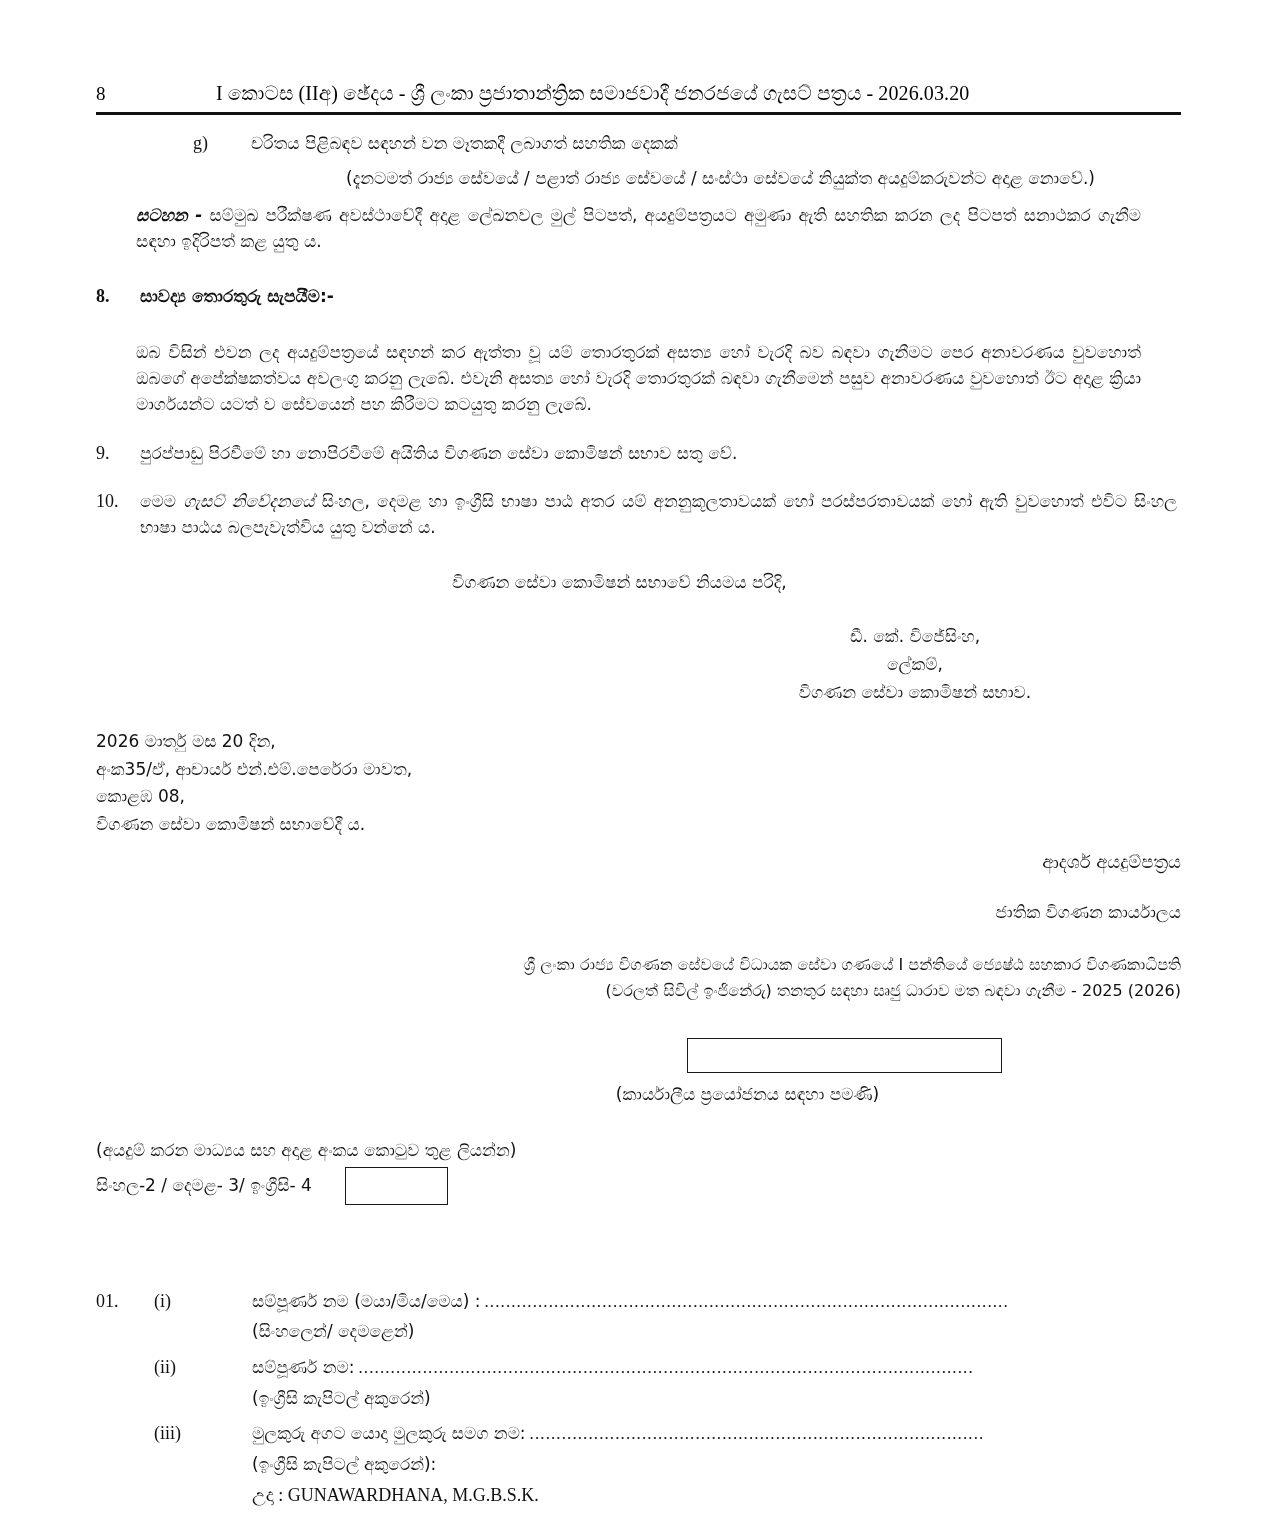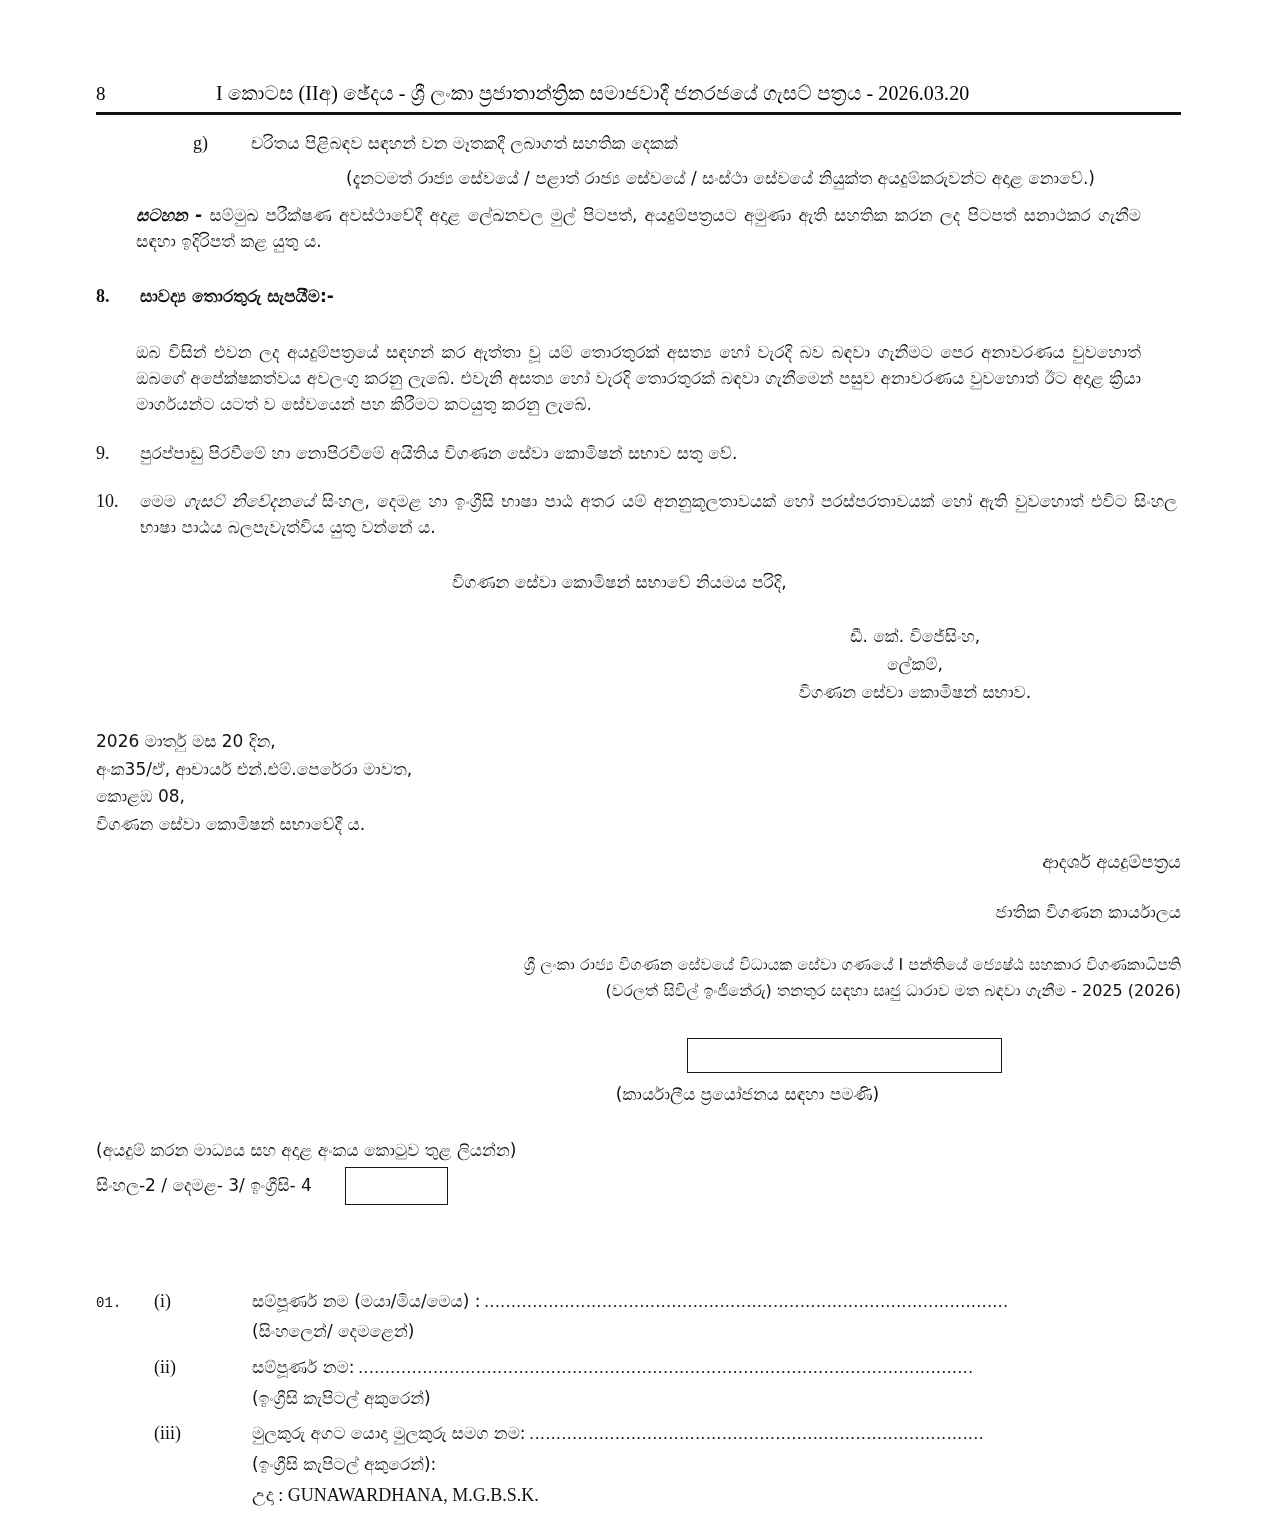--- a/index.html
+++ b/index.html
@@ -198,22 +198,22 @@
   .media-note { left: 96px; top: 1243px; }
 
   
   .form01 { left: 96px; top: 1288px; width: 1085px; }
   .form01 .frow {
     display: flex;
     align-items: baseline;
   }
   .form01 .idx {
     flex: 0 0 58px;
-    font-family: Liberation Mono, monospace;
-    font-size: 14px;
+    font-family: Liberation Serif, serif;
+    font-size: 18px;
   }
   .form01 .rom {
     flex: 0 0 98px;
     font-family: "Liberation Serif", "DejaVu Serif", serif;
     font-size: 18px;
   }
   .form01 .fld {
     flex: 1 1 auto;
     display: flex;
     align-items: flex-end;

